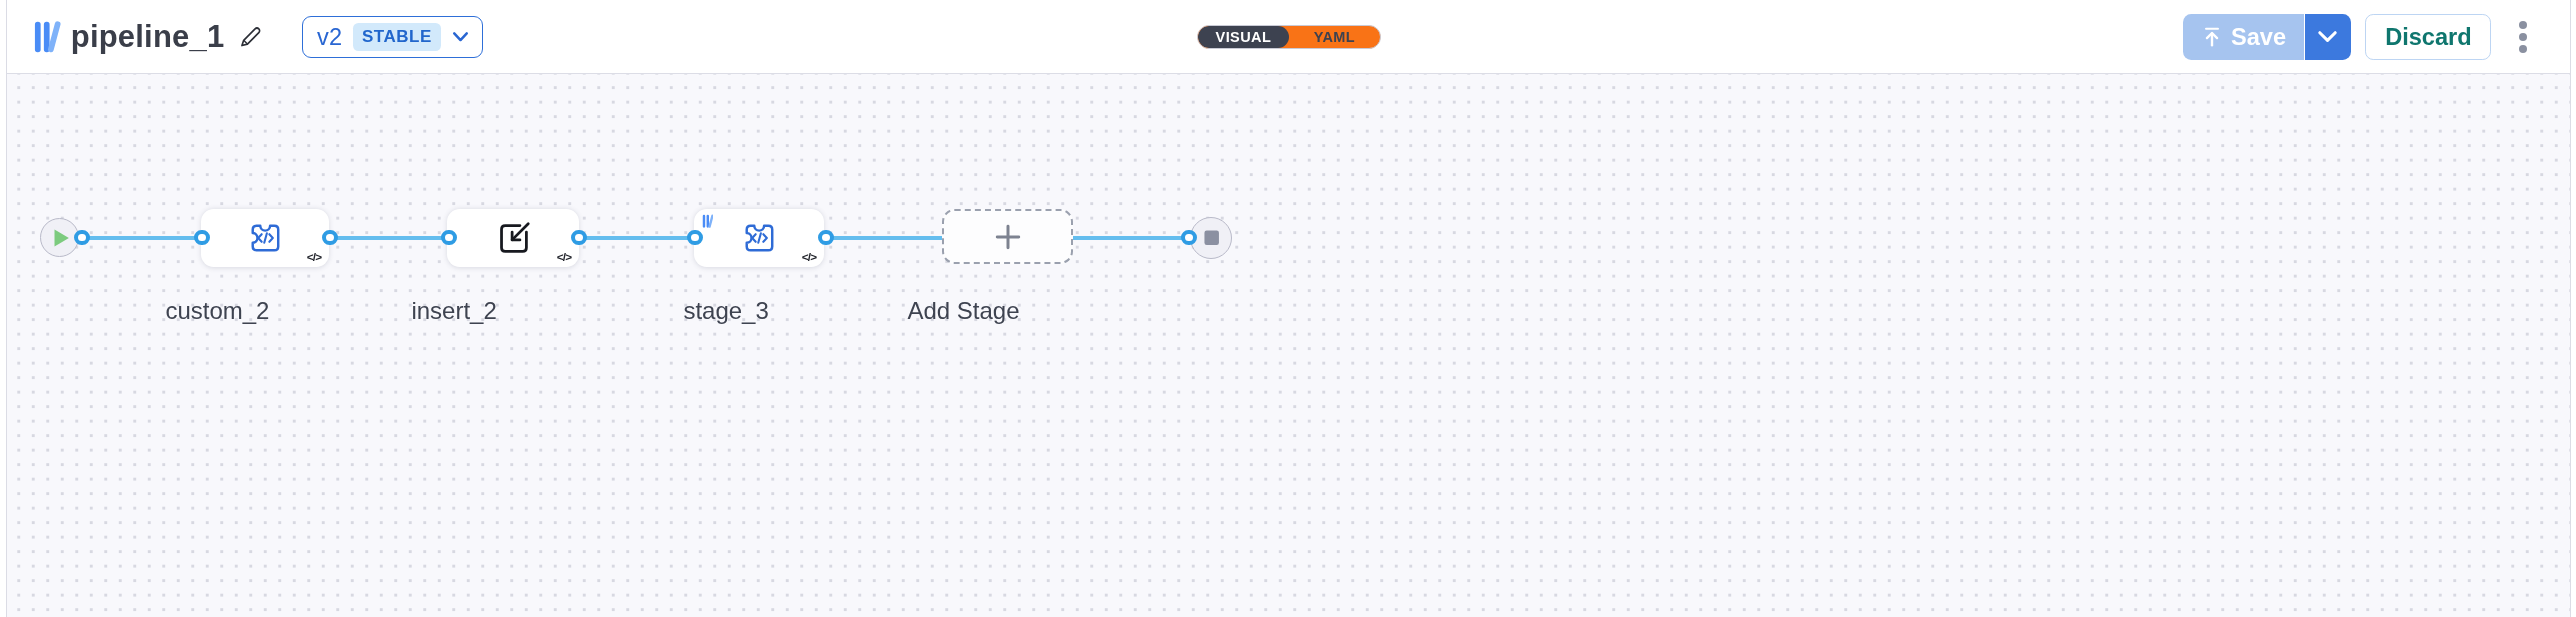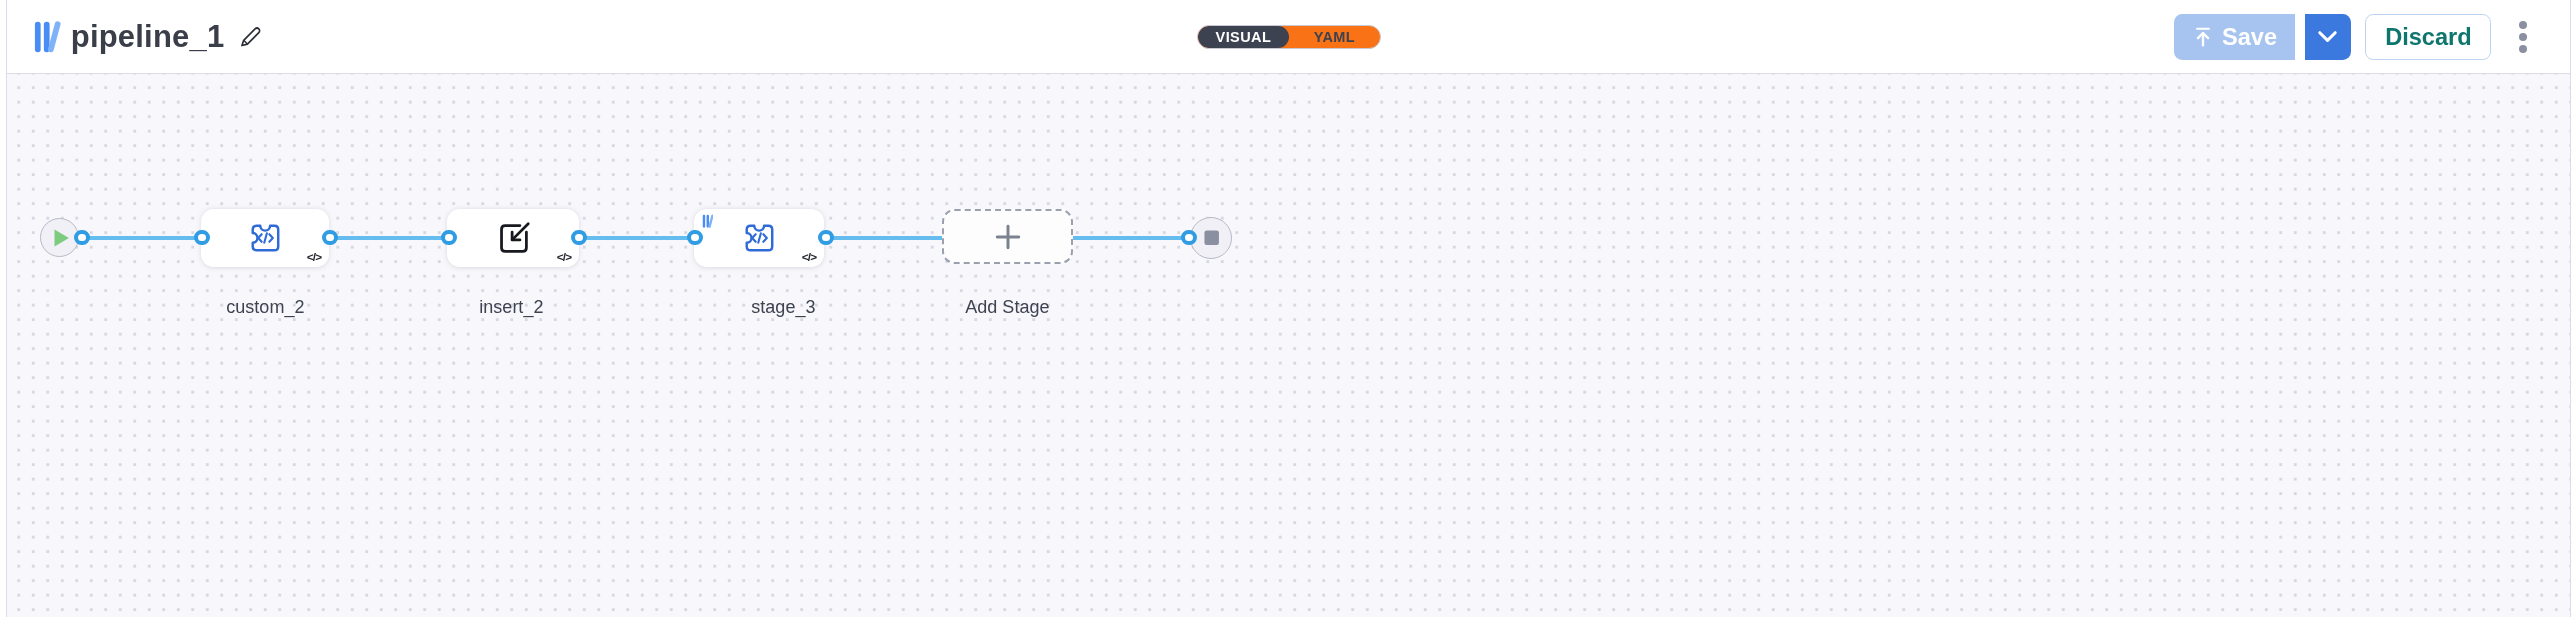--- a/index.html
+++ b/index.html
@@ -22,21 +22,21 @@
   .ver-badge { font-size:17px; font-weight:700; color:#2166cc; background:#d2e9fb;
                padding:4.5px 9px 3.6px; border-radius:5.4px; letter-spacing:0.5px; }
 
   .toggle { position:absolute; left:50%; transform:translateX(-50%); top:25.4px; height:23.6px;
             display:flex; border:0.9px solid #c9cad5; border-radius:12.7px; background:#f97316; overflow:hidden; }
   .seg { width:91px; height:100%; display:flex; align-items:center; justify-content:center;
          font-size:14.5px; font-weight:700; letter-spacing:0.4px; cursor:pointer; color:#3d4250; }
   .seg.on { background:#3d4250; color:#fff; border-radius:11.8px; }
 
   .h-right { position:absolute; right:40px; top:0; height:74px; display:flex; align-items:center; }
-  .savegrp { display:flex; height:46px; border-radius:8.2px; overflow:hidden;gap:9px; }
+  .savegrp { display:flex; height:46px; border-radius:8.2px; overflow:hidden; }
   .save-main { width:121px; height:100%; background:#a6c4ef; color:#fff; font-size:23.6px; font-weight:700;
                display:flex; align-items:center; justify-content:center; gap:8.2px; cursor:default; }
   .save-dd { width:47px; height:100%; background:#3c79de; display:flex; align-items:center;
              justify-content:center; border-left:1.8px solid #fff; cursor:pointer; }
   .discard { margin-left:14.5px; width:126px; height:46px; border:1.4px solid #bdd5f3; border-radius:8.2px;
              background:#fff; color:#0f766e; font-size:23.6px; font-weight:700;
              display:flex; align-items:center; justify-content:center; cursor:default; }
   .kebab { margin-left:23.6px; display:flex; flex-direction:column; gap:3.6px; padding:5.4px 3.6px; cursor:pointer; }
   .kebab i { width:8.2px; height:8.2px; border-radius:50%; background:#8a90a0; display:block; }
 
@@ -58,41 +58,48 @@
 
   .round-node { position:absolute; border-radius:50%; background:#f0f0f6; border:1.4px solid #b9bac9;
                 display:flex; align-items:center; justify-content:center; z-index:2; cursor:grab; }
   .start-node { left:33px; top:144px; width:39px; height:39px; }
   .end-node { left:1183px; top:143px; width:42px; height:42px; }
 
   .add-stage { position:absolute; left:935px; top:135px; width:131px; height:55px; background:#fdfdfe;
                border:2.7px dashed #9aa0ae; border-radius:12.7px; display:flex; align-items:center;
                justify-content:center; z-index:2; cursor:pointer; }
 
-  .node-label { position:absolute; top:223px; width:200px; text-align:center; font-size:18px;
+  .node-label { position:absolute; top:223px; width:200px; text-align:left; font-size:24px;
                 color:#3e4350; z-index:2; }
 </style>
 </head>
 <body>
 
 <div class="frame">
 
   <div class="header">
 
     <div class="h-left">
       <svg class="logo" viewBox="0 0 31 38">
         <rect x="2" y="2" width="6.4" height="34" rx="3" fill="#4a8cf6"></rect>
         <rect x="12" y="2" width="6.4" height="34" rx="3" fill="#4a8cf6"></rect>
         <rect x="20.5" y="1" width="6.4" height="35.5" rx="3" fill="#7fb2f9" transform="rotate(15 23.7 18.5)"></rect>
       </svg>
       <div class="title">pipeline_1</div>
       <svg class="pencil" viewBox="0 0 28 28">
         <path d="M4.5,23.5 L6.5,17.5 L19.5,4.5 A3,3 0 0 1 23.8,8.8 L10.8,21.8 L4.5,23.5 Z" fill="none" stroke="#2b2e36" stroke-width="1.9" stroke-linejoin="round"></path>
         <path d="M6.5,17.5 L10.8,21.8" fill="none" stroke="#2b2e36" stroke-width="1.6"></path>
       </svg>
+      <div class="ver-btn">
+        <span class="ver-label">v2</span>
+        <span class="ver-badge">STABLE</span>
+        <svg width="17" height="11.8" viewBox="0 0 19 13">
+          <polyline points="2.5,2.5 9.5,10 16.5,2.5" fill="none" stroke="#2966d2" stroke-width="2.8" stroke-linecap="round" stroke-linejoin="round"></polyline>
+        </svg>
+      </div>
     </div>
 
     <div class="toggle">
       <div class="seg on">VISUAL</div>
       <div class="seg">YAML</div>
     </div>
 
     <div class="h-right">
       <div class="savegrp">
         <div class="save-main">

